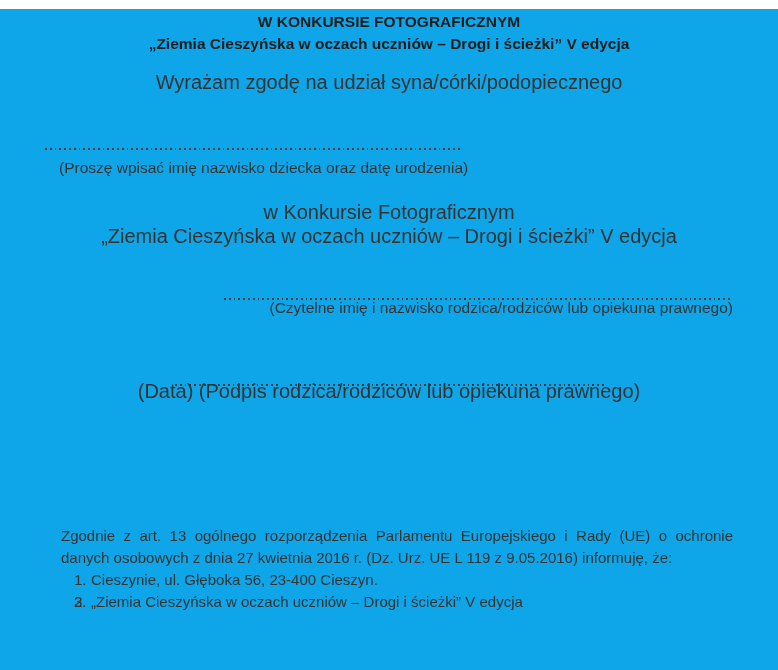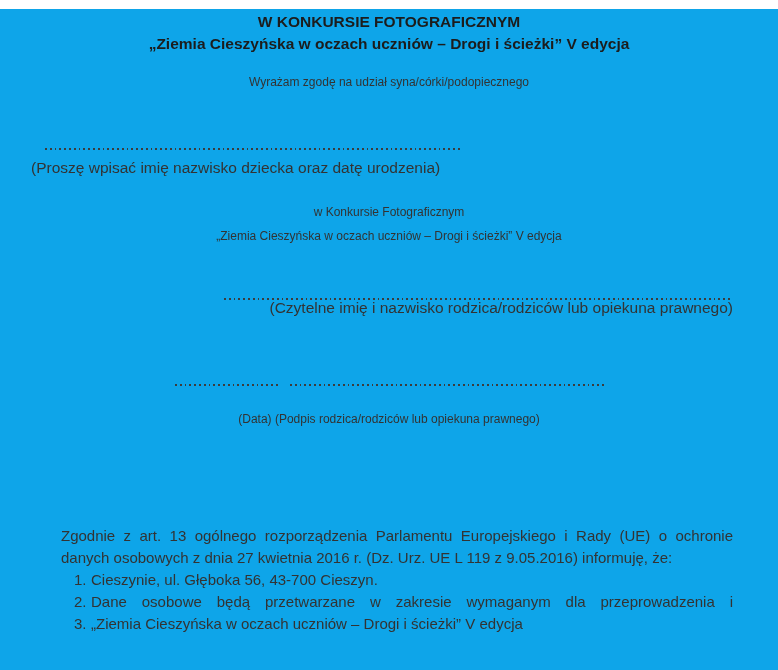--- a/index.html
+++ b/index.html
@@ -16,21 +16,21 @@
     overflow: hidden;
     font-family: "Liberation Sans", "DejaVu Sans", sans-serif;
     color: #333333;
   }
   
   .hline {
     position: absolute;
     left: 0;
     right: 0;
     text-align: center;
-    font-size: 12px;
+    font-size: 20px;
     line-height: 20px;
     white-space: nowrap;
   }
   .bold {
     font-weight: 700;
     font-size: 15.5px;
     color: #1c1c1c;
   }
   
   .cap {
@@ -84,44 +84,43 @@
 <body>
 
 <div class="page">
 
   <div class="hline bold" style="top:3px">W KONKURSIE FOTOGRAFICZNYM</div>
   <div class="hline bold" style="top:25px">„Ziemia Cieszyńska w oczach uczniów – Drogi i ścieżki” V edycja</div>
 
   <div class="hline" style="top:63px">Wyrażam zgodę na udział syna/córki/podopiecznego</div>
 
   <div class="dotline" style="top:138px;left:45px;width:415px"></div>
-  <div class="cap" style="top:150px;left:31px">(Proszę wpisać imię nazwisko dziecka oraz datę urodzenia)</div>
+  <div class="cap" style="top:150px;left:59px">(Proszę wpisać imię nazwisko dziecka oraz datę urodzenia)</div>
 
   <div class="hline" style="top:193px">w Konkursie Fotograficznym</div>
   <div class="hline" style="top:217px">„Ziemia Cieszyńska w oczach uczniów – Drogi i ścieżki” V edycja</div>
 
   <div class="dotline" style="top:288px;left:224px;width:506px"></div>
   <div class="cap" style="top:290px;right:45px">(Czytelne imię i nazwisko rodzica/rodziców lub opiekuna prawnego)</div>
 
   <div class="dotline" style="top:374px;left:175px;width:105px"></div>
   <div class="dotline" style="top:374px;left:290px;width:316px"></div>
-  <div class="hline" style="top:400px">(Data) (Podpis rodzica/rodziców lub opiekuna prawnego)</div>
+  <div class="hline" style="top:372px">(Data) (Podpis rodzica/rodziców lub opiekuna prawnego)</div>
 
   <div class="gdpr" style="top:516px">
     <div class="jline">Zgodnie z art. 13 ogólnego rozporządzenia Parlamentu Europejskiego i Rady (UE) o ochronie</div>
     <div>danych osobowych z dnia 27 kwietnia 2016 r. (Dz. Urz. UE L 119 z 9.05.2016) informuję, że:</div>
 
     <div class="item">
       <span class="num">1.</span>
-      <div>Cieszynie, ul. Głęboka 56, 43-700 Cieszyn.</div>
+      <div>Cieszynie, ul. Głęboka 56, 23-400 Cieszyn.</div>
     </div>
 
     <div class="item">
       <span class="num">2.</span>
-      <div class="jline">Dane osobowe będą przetwarzane w zakresie wymaganym dla przeprowadzenia i</div>
     </div>
 
     <div class="item">
       <span class="num">3.</span>
       <div>„Ziemia Cieszyńska w oczach uczniów – Drogi i ścieżki” V edycja</div>
     </div>
   </div>
 
   <div class="cutoff"></div>
 

